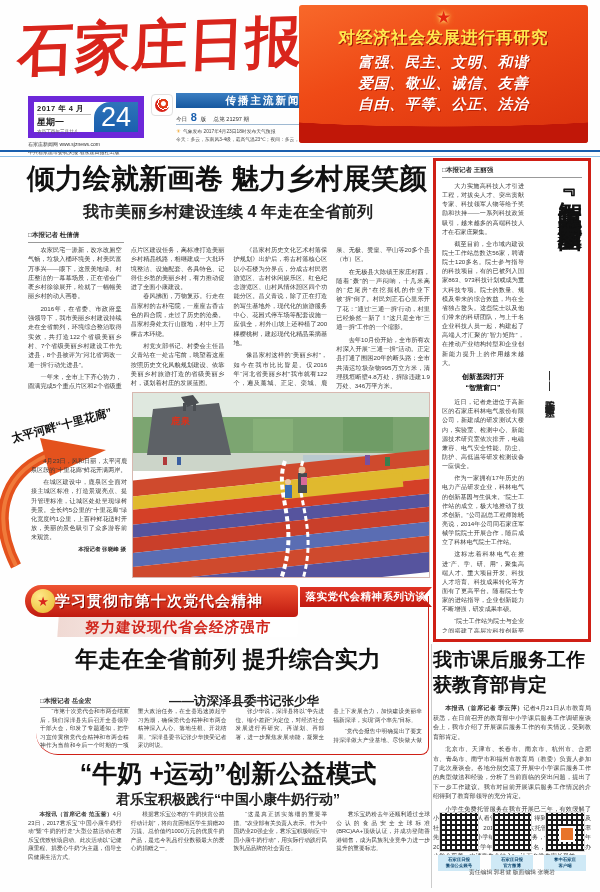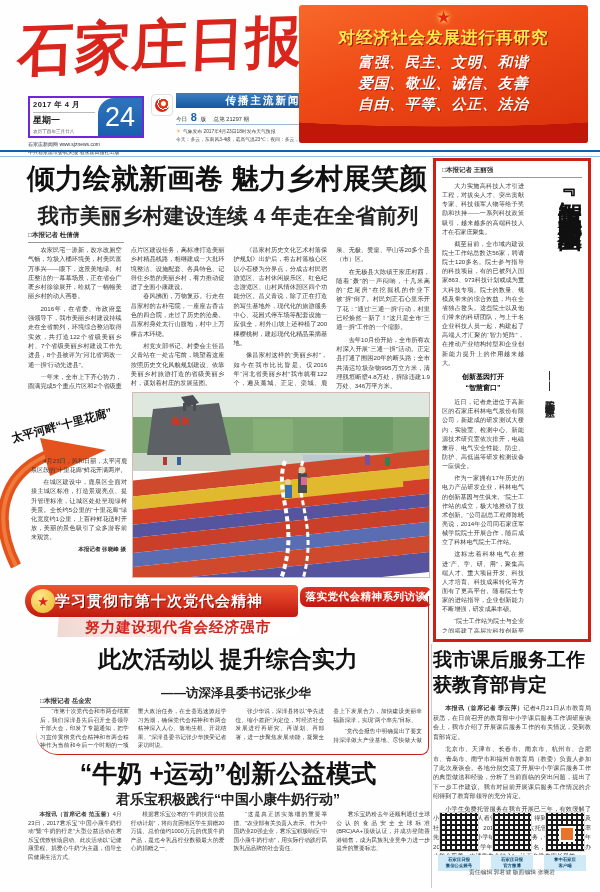--- a/index.html
+++ b/index.html
@@ -2,21 +2,21 @@
 <html><head>
 <meta charset="utf-8">
 <style>
   html,body{margin:0;padding:0;background:#e9e9e9;}
   .page{position:relative;width:600px;height:892px;background:#fefefe;margin:0 auto;overflow:hidden;
         font-family:"Liberation Sans","DejaVu Sans",sans-serif;color:#222;}
   
   .masthead{position:absolute;left:26px;top:2px;width:268px;height:90px;display:flex;align-items:center;justify-content:center;
             font-family:"DejaVu Serif","Liberation Serif",serif;font-weight:900;font-size:56px;color:#d9251c;
             transform:rotate(-2deg) skewX(-4deg);letter-spacing:1px;white-space:nowrap;}
-  .datebox{position:absolute;left:28px;top:96px;width:116px;height:42px;border:2px solid #6d28d9;background:#fff;
+  .datebox{position:absolute;left:28px;top:96px;width:116px;height:42px;border:6px solid #6d28d9;background:#fff;
            display:flex;box-sizing:border-box;}
   .d-left{flex:1;padding:2px 3px;display:flex;flex-direction:column;justify-content:space-between;}
   .d-ym{font-size:7.5px;font-weight:bold;letter-spacing:.5px;}
   .d-wd{font-size:9px;font-weight:bold;border-top:1px solid #bbb;padding-top:1px;}
   .d-lunar{font-size:4.6px;color:#555;}
   .d-day{width:44px;background:linear-gradient(180deg,#2f74ba,#1a5fae);color:#fff;font-size:27px;font-weight:400;
          display:flex;align-items:center;justify-content:center;border-radius:16px 0 0 0;}
   .pubinfo{position:absolute;left:28px;top:141px;width:160px;font-size:5px;color:#333;line-height:1.5;}
   .logo{position:absolute;left:151px;top:94px;width:20px;height:20px;border-radius:4px;background:#fff;border:1px solid #e0e0e0;
         display:flex;align-items:center;justify-content:center;}
@@ -36,21 +36,21 @@
   .v-star{position:absolute;left:50%;top:2px;transform:translateX(-50%);font-size:17px;color:#e5260f;
           text-shadow:0 0 3px #ffe98a,0 0 6px #ffd24a;}
   .v-title{margin-top:22px;font-size:16.5px;font-weight:900;color:#ffe94e;letter-spacing:1px;
            text-shadow:1px 1px 0 #a01205;}
   .v-lines{margin-top:4px;font-style:italic;}
   .v-lines p{margin:2px 0;font-size:14.5px;font-weight:900;color:#fff;letter-spacing:1px;text-shadow:1px 1px 0 #b92207;}
   .hdr-divider{position:absolute;left:0;top:150px;width:600px;height:4px;border-top:2px solid #1a5fae;border-bottom:1px solid #8fc0e8;}
   
   .lead-head{position:absolute;left:22px;top:160px;width:410px;margin:0;text-align:center;
              font-size:28px;font-weight:900;color:#111;letter-spacing:0px;white-space:nowrap;}
-  .lead-sub{position:absolute;left:25px;top:202px;width:406px;margin:0;text-align:center;font-size:21px;font-weight:600;color:#222;}
+  .lead-sub{position:absolute;left:25px;top:202px;width:406px;margin:0;text-align:center;font-size:16px;font-weight:600;color:#222;}
   .byline{font-size:6.5px;font-weight:bold;color:#333;}
   .lead-byline{position:absolute;left:28px;top:231px;width:96px;border-bottom:1px solid #999;padding-bottom:2px;}
   .cols{column-gap:9px;font-size:6.2px;line-height:1.5;text-align:justify;color:#3a3a3a;overflow:hidden;}
   .cols p{margin:0 0 3px;text-indent:2em;}
   .lead-cols{position:absolute;left:28px;top:245px;width:402px;height:154px;column-count:4;}
   .col-subhead{margin:3px 0 4px;text-align:center;font-size:7.2px;font-weight:900;color:#111;line-height:1.6;}
   .col-subhead span{display:block;}
   .col-subhead .u{border-bottom:2px solid #c62a1c;padding-bottom:2px;}
   
   .cap-block{position:absolute;left:0;top:392px;width:131px;height:186px;overflow:hidden;}
@@ -67,23 +67,23 @@
   .banner{position:absolute;left:25px;top:585px;width:273px;height:32px;border-radius:16px 4px 4px 16px;
           background:linear-gradient(180deg,#ef5432,#c01a10);display:flex;align-items:center;}
   .emblem{width:24px;height:24px;margin-left:6px;border-radius:50%;background:radial-gradient(circle at 35% 30%,#ffe98a,#e8b62a);
           display:flex;align-items:center;justify-content:center;color:#d9251c;font-size:13px;}
   .banner-t{flex:1;text-align:left;color:#fff;font-weight:900;font-size:15px;letter-spacing:1px;text-shadow:1px 1px 0 #8c0e06;}
   .banner2{position:absolute;left:58px;top:617px;width:240px;height:20px;display:flex;align-items:center;justify-content:center;
            background:linear-gradient(90deg,#f0d9d3,#fff 80%);color:#d0261c;font-weight:900;font-size:14.5px;
            letter-spacing:1px;transform:skewX(-4deg);}
   .ribbon{position:absolute;left:300px;top:587px;width:132px;height:20px;background:linear-gradient(180deg,#e03424,#c01a10);
           color:#fff;font-weight:bold;font-size:10.5px;display:flex;align-items:center;justify-content:center;
-          clip-path:polygon(0 0,100% 0,93% 50%,100% 100%,0 100%);letter-spacing:.5px;border-radius:7px;}
+          clip-path:polygon(0 0,100% 0,93% 50%,100% 100%,0 100%);letter-spacing:.5px;}
   .int-head{position:absolute;left:25px;top:644px;width:406px;margin:0;text-align:center;font-size:23px;font-weight:900;color:#111;}
-  .int-sub{position:absolute;left:25px;top:677px;width:406px;margin:8px;text-align:center;font-size:12.5px;font-weight:600;color:#222;}
+  .int-sub{position:absolute;left:25px;top:677px;width:406px;margin:16px;text-align:center;font-size:12.5px;font-weight:600;color:#222;}
   .int-byline{position:absolute;left:40px;top:697px;width:90px;border-bottom:1px solid #999;padding-bottom:1px;}
   .int-cols{position:absolute;left:40px;top:707px;width:382px;height:45px;column-count:4;font-size:5.7px;}
   
   .milk-head{position:absolute;left:25px;top:757px;width:406px;margin:0;text-align:center;font-size:25px;font-weight:900;color:#111;}
   .milk-sub{position:absolute;left:25px;top:791px;width:406px;margin:0;text-align:center;font-size:14px;font-weight:600;color:#222;}
   .milk-cols{position:absolute;left:28px;top:810px;width:402px;height:80px;column-count:4;font-size:5.7px;}
   .lede{font-weight:bold;}
   
   .v-rule{position:absolute;left:431px;top:644px;bottom:4px;border-left:1px solid #ccc;}
   .sidebar{position:absolute;left:433px;top:158px;width:158px;height:484px;border:3px solid #cf1f15;background:#fff;
@@ -238,21 +238,21 @@
     <span class="monu-label">鹿泉</span>
   </div>
 
   <div class="int-frame"></div>
   <div class="banner">
     <span class="emblem">★</span>
     <span class="banner-t">学习贯彻市第十次党代会精神</span>
   </div>
   <div class="banner2">努力建设现代省会经济强市</div>
   <div class="ribbon">落实党代会精神系列访谈</div>
-  <h2 class="int-head">此次活动以  提升综合实力</h2>
+  <h2 class="int-head">年走在全省前列  提升综合实力</h2>
   <h3 class="int-sub">——访深泽县委书记张少华</h3>
   <div class="byline int-byline">□本报记者 岳金宏</div>
   <div class="cols int-cols">
     <div>
         <p>“市第十次党代会和市两会结束后，我们深泽县先后召开全县领导干部大会，印发了专题通知，把学习宣传贯彻党代会精神和市两会精神作为当前和今后一个时期的一项重大政治任务，在全县迅速掀起学习热潮，确保党代会精神和市两会精神深入人心、落地生根、开花结果。”深泽县委书记张少华接受记者采访时说。</p>
         <p>张少华说，深泽县将以“争先进位、缩小差距”为定位，对经济社会发展进行再研究、再谋划、再部署，进一步聚焦发展动能，凝聚全县上下发展合力，加快建设美丽幸福新深泽，实现“两个率先”目标。</p>
         <p>“党代会报告中明确提出了要支持深泽做大产业基地、尽快做大做强，为我们指明了方向、规划了路径、提出了要求。当前和今后一个时期，我们要努力做好五篇大文章。”</p>
       </div>
 
   </div>

